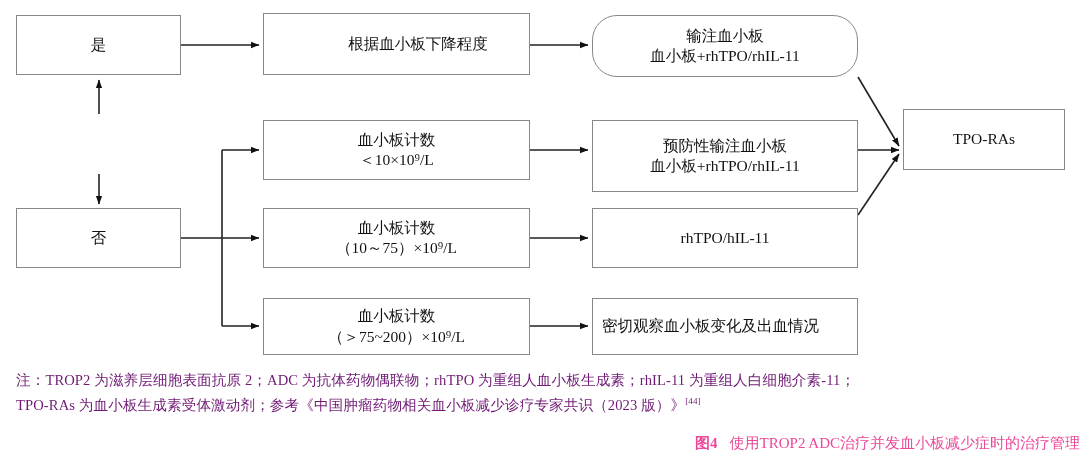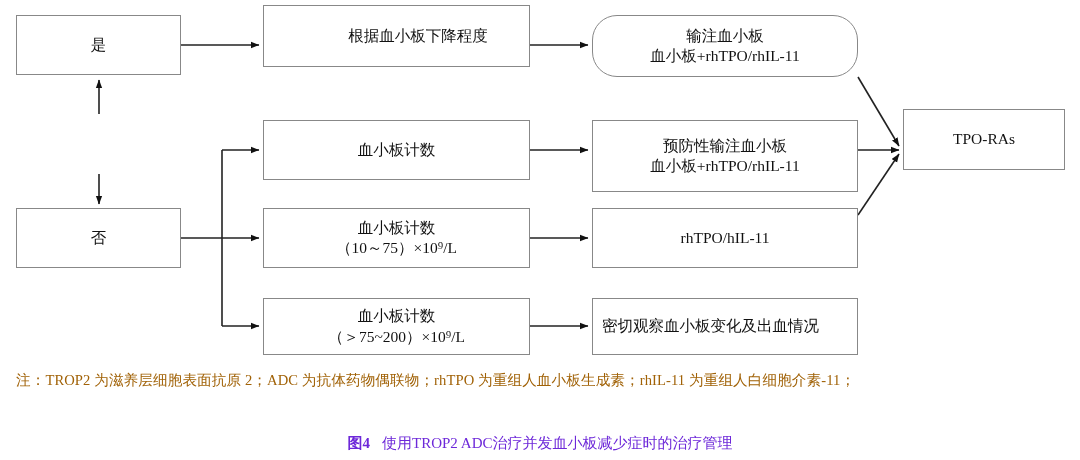--- a/index.html
+++ b/index.html
@@ -63,36 +63,36 @@
     vertical-align: super;
     line-height: 0;
   }
   .note-block {
     position: absolute;
     left: 16px;
     top: 368px;
     width: 1048px;
     font-size: 14.6px;
     line-height: 1.72;
-    color: #a16207;
+    color: #701a75;
     font-family: "Liberation Serif", "DejaVu Serif", serif;
   }
   .note-line {
     display: block;
     white-space: nowrap;
     letter-spacing: 0.1px;
   }
   .figure-caption {
     position: absolute;
     left: 0;
     top: 434px;
     width: 1080px;
-    text-align: center;
+    text-align: right;
     font-size: 15px;
-    color: #6d28d9;
+    color: #ec4899;
     font-family: "Liberation Serif", "DejaVu Serif", serif;
   }
   .figure-caption .cap-label {
     font-weight: bold;
     margin-right: 12px;
   }
 </style>
 </head>
 <body>
 
@@ -136,29 +136,30 @@
     </span>
   </div>
 
 
   <div class="node-box" style="left:16px; top:208px; width:165px; height:60px;">
     <span class="lines">
       <span class="ln">否</span>
     </span>
   </div>
 
-  <div class="node-box" style="left:263px; top:5px; width:267px; height:62px;padding-left:43px;">
+  <div class="node-box" style="left:263px; top:13px; width:267px; height:62px;padding-left:43px;">
     <span class="lines">
       <span class="ln">根据血小板下降程度</span>
     </span>
   </div>
 
   <div class="node-box" style="left:263px; top:120px; width:267px; height:60px;">
     <span class="lines">
       <span class="ln">血小板计数</span>
+      <span class="ln">＜10×10⁹/L</span>
     </span>
   </div>
 
   <div class="node-box" style="left:263px; top:208px; width:267px; height:60px;">
     <span class="lines">
       <span class="ln">血小板计数</span>
       <span class="ln">（10～75）×10⁹/L</span>
     </span>
   </div>
 
@@ -196,19 +197,20 @@
   </div>
 
   <div class="node-box" style="left:903px; top:109px; width:162px; height:61px;">
     <span class="lines">
       <span class="ln">TPO-RAs</span>
     </span>
   </div>
 
   <div class="note-block">
     <span class="note-line">注：TROP2 为滋养层细胞表面抗原 2；ADC 为抗体药物偶联物；rhTPO 为重组人血小板生成素；rhIL-11 为重组人白细胞介素-11；</span>
+    <span class="note-line"><span>TPO-RAs 为血小板生成素受体激动剂；参考《中国肿瘤药物相关血小板减少诊疗专家共识（2023 版）》</span><sup>[44]</sup></span>
   </div>
 
   <div class="figure-caption">
     <span class="cap-label">图4</span><span>使用TROP2 ADC治疗并发血小板减少症时的治疗管理</span>
   </div>
 
 </div>
 
 </body></html>

